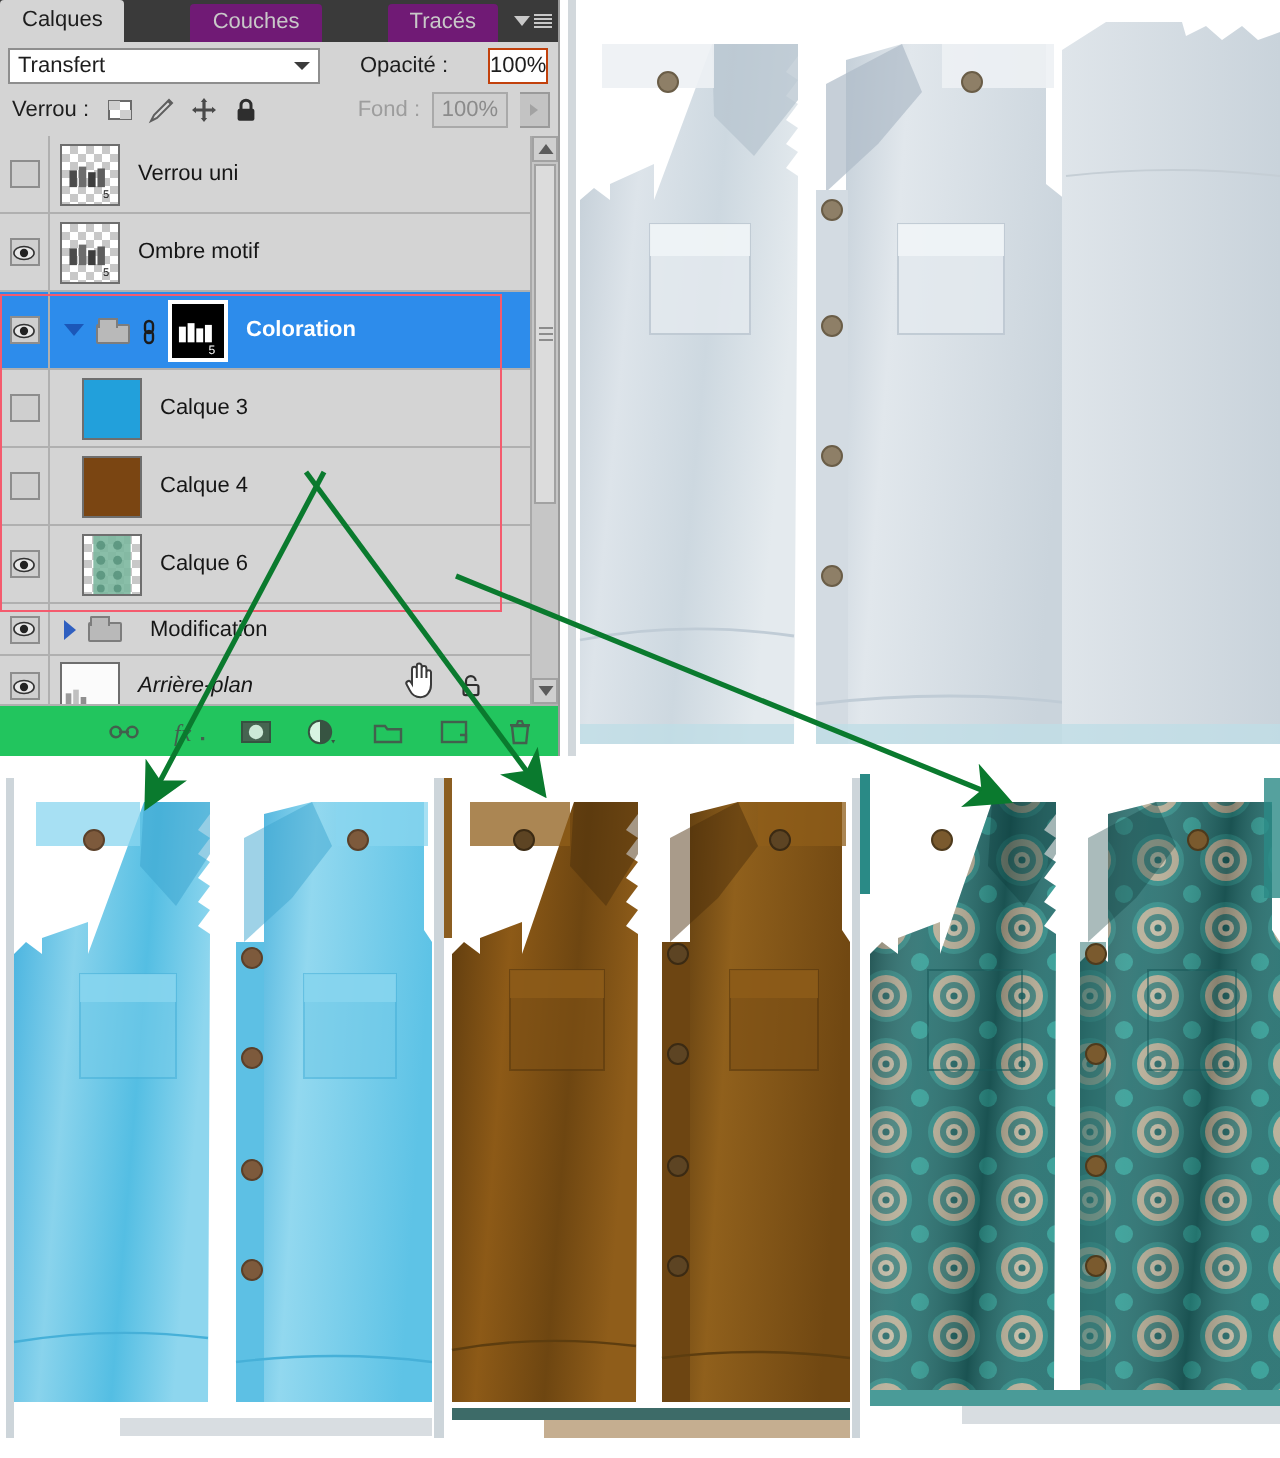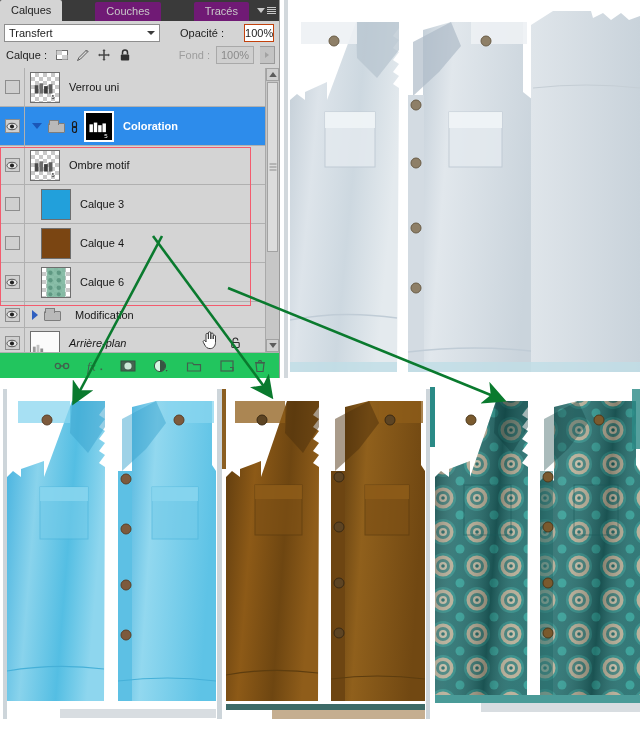--- a/index.html
+++ b/index.html
@@ -154,21 +154,21 @@
         <span class="caret"></span>
       </div>
       <span class="lbl">Opacité :</span>
       <div class="numfield">100%</div>
       <div class="spin">
           <b></b>
         </div>
     </div>
 
     <div class="lockrow">
-      <span class="lbl">Calque :</span>
+      <span class="lbl">Verrou :</span>
       <div class="lockicons">
         <span class="ico">
           <svg viewBox="0 0 14 14" width="14" height="14">
             <rect x="1.5" y="2.5" width="11" height="9" fill="#fff" stroke="#6b6b6b"></rect>
             <rect x="1.5" y="2.5" width="5.5" height="4.5" fill="#cfcfcf"></rect>
             <rect x="7" y="7" width="5.5" height="4.5" fill="#cfcfcf"></rect>
           </svg>
         </span>
         <span class="ico">
           <svg viewBox="0 0 14 14" width="14" height="14">
@@ -208,20 +208,41 @@
               <rect x="4" y="13" width="4" height="9" fill="#4b4b4b"></rect>
               <rect x="9" y="11" width="4" height="11" fill="#6d6d6d"></rect>
               <rect x="14" y="14" width="4" height="8" fill="#3d3d3d"></rect>
               <rect x="19" y="12" width="4" height="10" fill="#5e5e5e"></rect>
               <text x="22" y="28" font-size="6" fill="#222">5</text>
             </svg>
           </div>
           <div class="rowname">Verrou uni</div>
         </div>
 
+        <div class="row">
+          <div class="eyecell">
+            <div class="eyebox">
+              <svg viewBox="0 0 13 10" width="12" height="9">
+                <ellipse cx="6.5" cy="5" rx="5.6" ry="3.6" fill="#e8e8e8" stroke="#333" stroke-width=".9"></ellipse>
+                <circle cx="6.5" cy="5" r="2.3" fill="#222"></circle>
+              </svg>
+            </div>
+          </div>
+          <div class="thumb checker">
+            <svg viewBox="0 0 30 31" width="28" height="29">
+              <rect x="4" y="13" width="4" height="9" fill="#4b4b4b"></rect>
+              <rect x="9" y="11" width="4" height="11" fill="#6d6d6d"></rect>
+              <rect x="14" y="14" width="4" height="8" fill="#3d3d3d"></rect>
+              <rect x="19" y="12" width="4" height="10" fill="#5e5e5e"></rect>
+              <text x="22" y="28" font-size="6" fill="#222">5</text>
+            </svg>
+          </div>
+          <div class="rowname">Ombre motif</div>
+        </div>
+
         <div class="row sel">
           <div class="eyecell">
             <div class="eyebox">
               <svg viewBox="0 0 13 10" width="12" height="9">
                 <ellipse cx="6.5" cy="5" rx="5.6" ry="3.6" fill="#e8e8e8" stroke="#333" stroke-width=".9"></ellipse>
                 <circle cx="6.5" cy="5" r="2.3" fill="#222"></circle>
               </svg>
             </div>
           </div>
           <div class="disc"></div>
@@ -238,41 +259,20 @@
             <svg viewBox="0 0 30 31" width="100%" height="100%" preserveAspectRatio="none">
               <rect x="0" y="0" width="30" height="31" fill="#000"></rect>
               <rect x="4" y="13" width="4" height="9" fill="#fff"></rect>
               <rect x="9" y="11" width="4" height="11" fill="#fff"></rect>
               <rect x="14" y="14" width="4" height="8" fill="#fff"></rect>
               <rect x="19" y="12" width="4" height="10" fill="#fff"></rect>
               <text x="21" y="29" font-size="7" fill="#fff">5</text>
             </svg>
           </div>
           <div class="rowname">Coloration</div>
-        </div>
-
-        <div class="row">
-          <div class="eyecell">
-            <div class="eyebox">
-              <svg viewBox="0 0 13 10" width="12" height="9">
-                <ellipse cx="6.5" cy="5" rx="5.6" ry="3.6" fill="#e8e8e8" stroke="#333" stroke-width=".9"></ellipse>
-                <circle cx="6.5" cy="5" r="2.3" fill="#222"></circle>
-              </svg>
-            </div>
-          </div>
-          <div class="thumb checker">
-            <svg viewBox="0 0 30 31" width="28" height="29">
-              <rect x="4" y="13" width="4" height="9" fill="#4b4b4b"></rect>
-              <rect x="9" y="11" width="4" height="11" fill="#6d6d6d"></rect>
-              <rect x="14" y="14" width="4" height="8" fill="#3d3d3d"></rect>
-              <rect x="19" y="12" width="4" height="10" fill="#5e5e5e"></rect>
-              <text x="22" y="28" font-size="6" fill="#222">5</text>
-            </svg>
-          </div>
-          <div class="rowname">Ombre motif</div>
         </div>
 
         <div class="row">
           <div class="eyecell">
             <div class="eyebox"></div>
           </div>
           <div class="thumb indent" style="background:#22a0db;"></div>
           <div class="rowname">Calque 3</div>
         </div>
 

